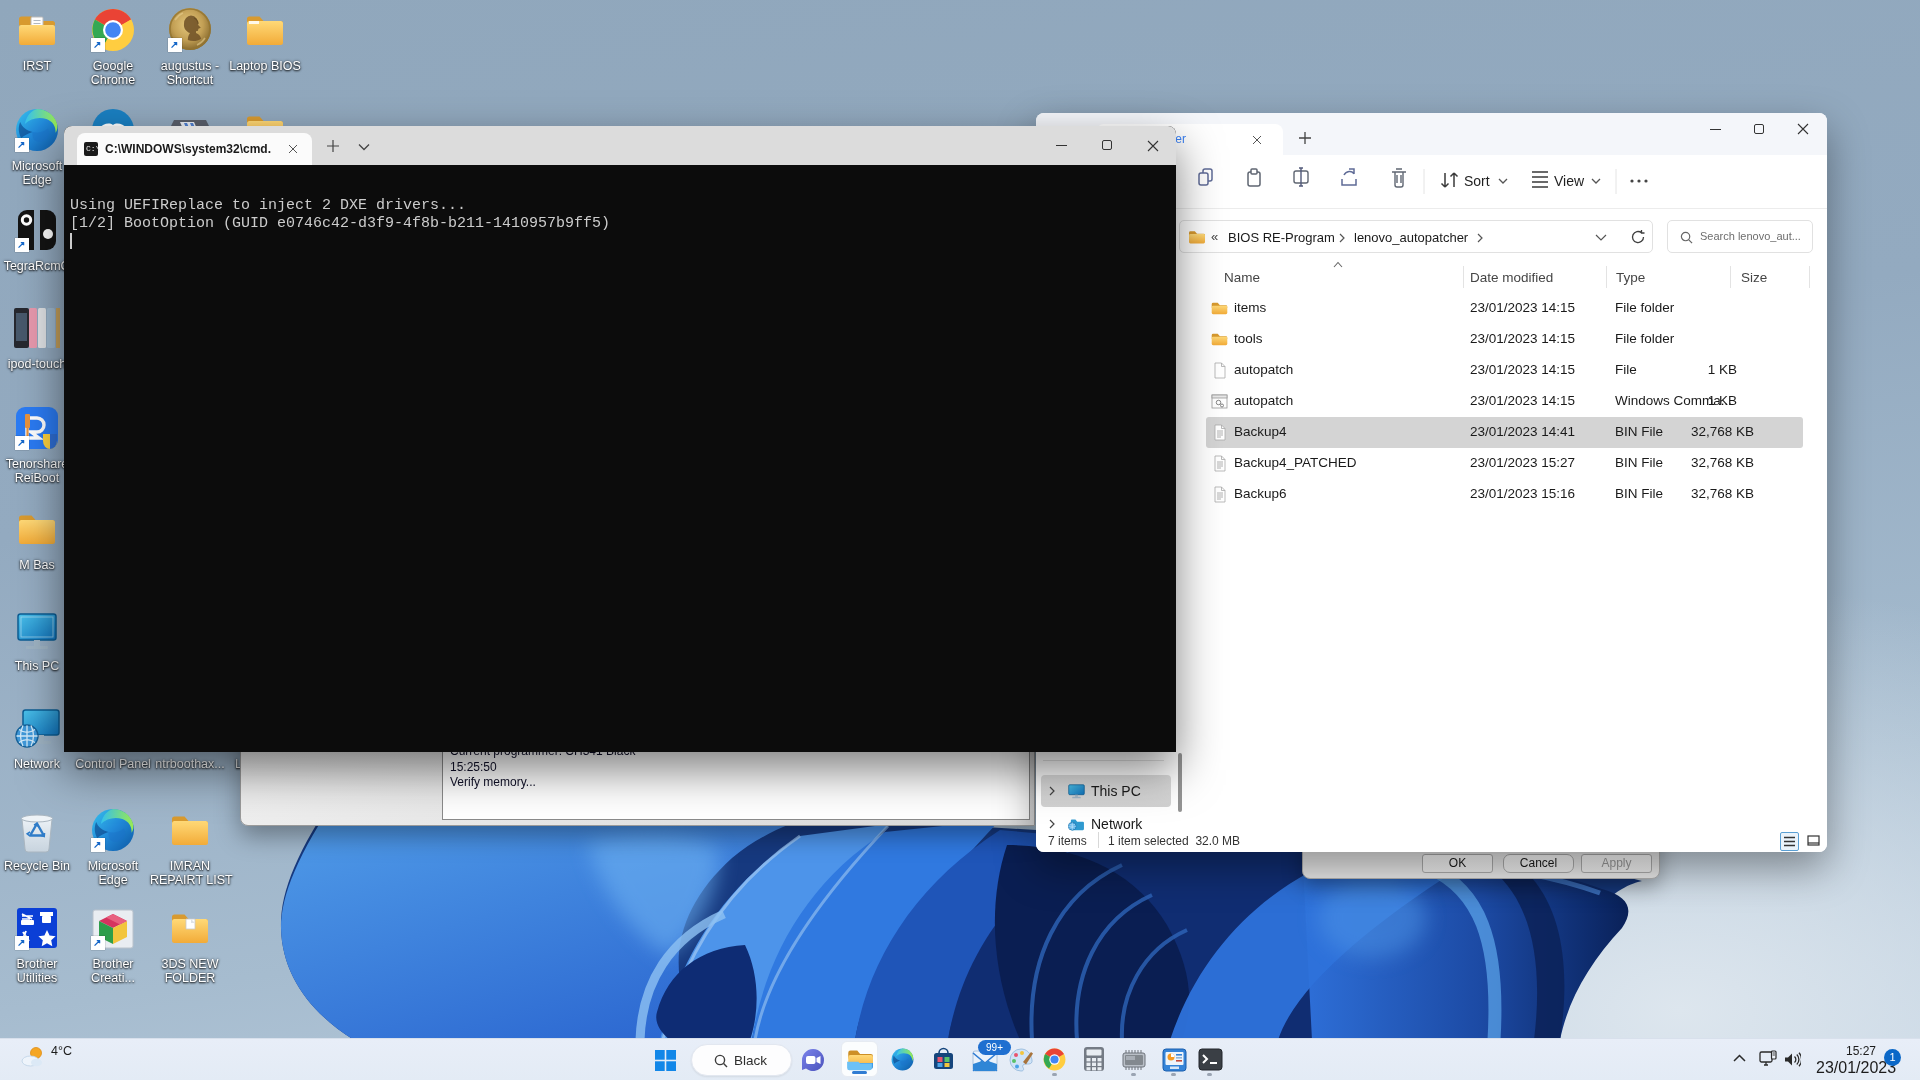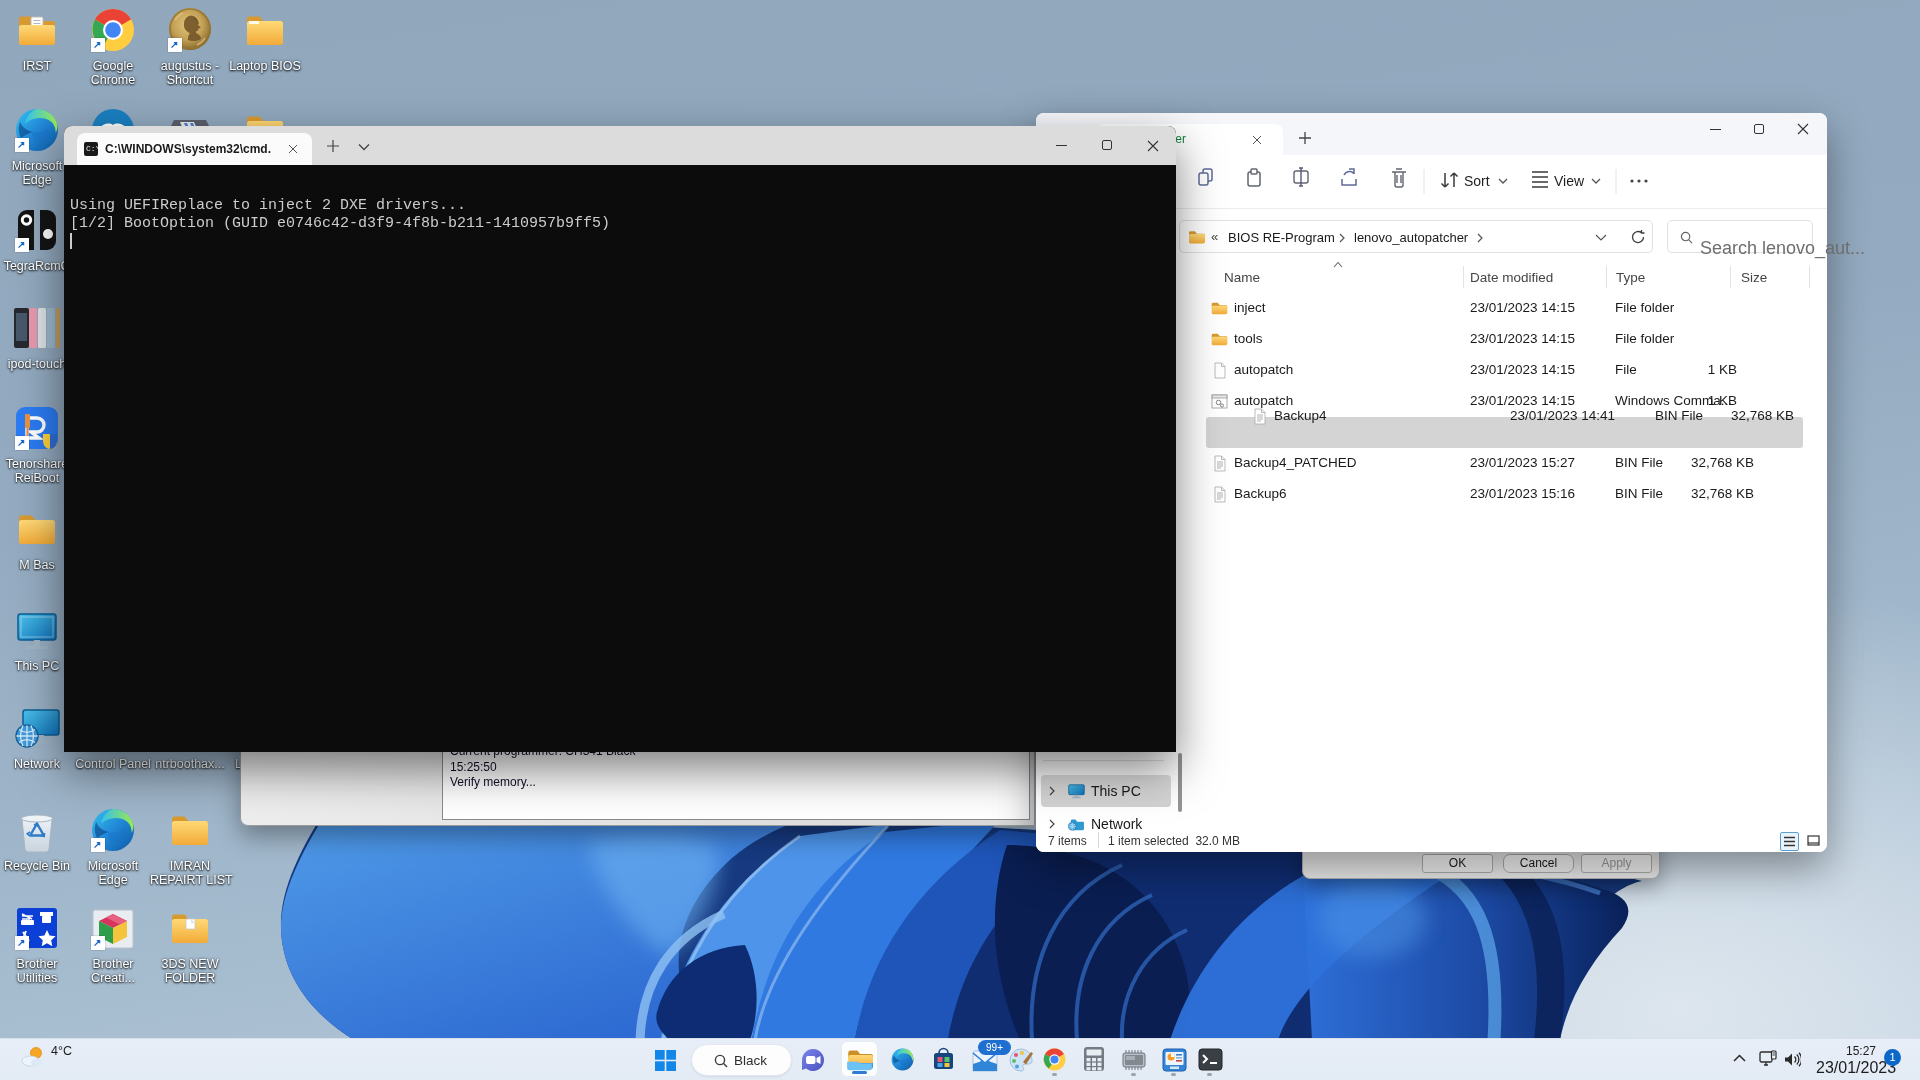--- a/index.html
+++ b/index.html
@@ -29,21 +29,21 @@
   #dialog { position:absolute; left:1302px; top:690px; width:358px; height:189px;
             background:#e9e9e9; border:1px solid #b0b0b0; border-radius:8px;
             box-shadow:0 8px 20px rgba(0,0,0,.3); }
   .dbtn { position:absolute; top:163px; width:71px; height:19px; background:linear-gradient(180deg,#fefefe,#ededed);
           border:1px solid #acacac; border-radius:3px; font-size:12px; color:#1a1a1a; text-align:center; line-height:17px;}
   
   #exp { position:absolute; left:1036px; top:113px; width:791px; height:739px; background:#fff;
          border-radius:8px; box-shadow:0 16px 40px rgba(0,0,0,.38); font-size:14px; color:#1a1a1a;}
   #exptabs { position:absolute; left:0; top:0; width:100%; height:42px; background:#f4f6fa; border-radius:8px 8px 0 0;}
   #exptab { position:absolute; left:60px; top:11px; width:187px; height:31px; background:#fff; border-radius:8px 8px 0 0;
-            font-size:12px; color:#15803d; }
+            font-size:12px; color:#3b82f6; }
   #expbody { position:absolute; left:0; top:42px; right:0; bottom:0; background:#fff; border-radius:0 0 8px 8px; }
   .vline { position:absolute; width:1px; background:#e3e3e3; }
   .abox { position:absolute; top:107px; height:33px; border:1px solid #e1e1e1; background:#fff; border-radius:5px; }
   .hdr { position:absolute; font-size:13.5px; color:#454545; }
   .frow { position:absolute; left:170px; width:600px; height:31px; font-size:13.5px; }
   .fi { position:absolute; left:5px; top:7px; width:17px; height:17px; }
   .fn { position:absolute; left:28px; top:7px; }
   .fd { position:absolute; left:264px; top:7px; }
   .ft { position:absolute; left:409px; top:7px; }
   .fs { position:absolute; left:440px; width:153px; top:7px; text-align:center;}
@@ -494,21 +494,21 @@
           </svg>
         <svg width="16" height="16" viewBox="0 0 16 16" style="position:absolute;left:450px;top:8px;">
             <path d="M13.5,8 a5.5,5.5 0 1 1 -2,-4.2 M11.5,1 v3 h3" stroke="#3f3f3f" stroke-width="1.3" fill="none"></path>
           </svg>
       </div>
       <div class="abox" style="left:631px;top:65px;width:146px;">
         <svg width="13" height="13" viewBox="0 0 14 14" style="position:absolute;left:12px;top:10px;">
             <circle cx="6" cy="6" r="4.5" stroke="#666" stroke-width="1.3" fill="none"></circle>
             <path d="M9.5,9.5 L13,13" stroke="#666" stroke-width="1.3"></path>
           </svg>
-        <span style="position:absolute;left:32px;top:9px;font-size:18px;color:#6e6e6e;white-space:nowrap;margin-top:8px;">Search lenovo_aut...</span>
+        <span style="position:absolute;left:32px;top:9px;font-size:11px;color:#6e6e6e;white-space:nowrap;">Search lenovo_aut...</span>
       </div>
 
       <svg width="10" height="7" viewBox="0 0 10 7" style="position:absolute;left:297px;top:106px;">
           <path d="M1,6 l4,-4.5 l4,4.5" stroke="#666" stroke-width="1.1" fill="none"></path>
         </svg>
       <div class="hdr" style="left:188px;top:115px;">Name</div>
       <div class="hdr" style="left:434px;top:115px;">Date modified</div>
       <div class="hdr" style="left:580px;top:115px;">Type</div>
       <div class="hdr" style="left:705px;top:115px;">Size</div>
       <div class="vline" style="left:427px;top:111px;height:22px;"></div>
@@ -516,21 +516,21 @@
       <div class="vline" style="left:694px;top:111px;height:22px;"></div>
       <div class="vline" style="left:773px;top:111px;height:22px;"></div>
 
       <div style="position:absolute;left:170px;top:262px;width:597px;height:31px;background:#d4d4d4;border-radius:3px;"></div>
 
       <div class="frow" style="top:138px;">
         <svg class="fi" width="17" height="17" viewBox="0 0 48 48">
             <path d="M2,12 a4,4 0 0 1 4,-4 h13 l6,7 h17 a4,4 0 0 1 4,4 v3 h-44 z" fill="#d89a2f"></path>
             <rect x="2" y="16" width="44" height="24" rx="4" fill="url(#fgrad)"></rect>
           </svg>
-        <span class="fn">inject</span>
+        <span class="fn">items</span>
           <span class="fd">23/01/2023 14:15</span>
           <span class="ft">File folder</span>
       </div>
       <div class="frow" style="top:169px;">
         <svg class="fi" width="17" height="17" viewBox="0 0 48 48">
             <path d="M2,12 a4,4 0 0 1 4,-4 h13 l6,7 h17 a4,4 0 0 1 4,4 v3 h-44 z" fill="#d89a2f"></path>
             <rect x="2" y="16" width="44" height="24" rx="4" fill="url(#fgrad)"></rect>
           </svg>
         <span class="fn">tools</span>
           <span class="fd">23/01/2023 14:15</span>
@@ -551,21 +551,21 @@
             <rect x="2" y="4" width="30" height="26" fill="#fff" stroke="#9a9a9a" stroke-width="1.6"></rect>
             <rect x="2" y="4" width="30" height="6" fill="#e8e8e8" stroke="#9a9a9a" stroke-width="1.6"></rect>
             <circle cx="15" cy="19" r="4.5" fill="none" stroke="#777" stroke-width="1.8"></circle>
             <circle cx="22" cy="25" r="3" fill="none" stroke="#777" stroke-width="1.8"></circle>
           </svg>
         <span class="fn">autopatch</span>
           <span class="fd">23/01/2023 14:15</span>
           <span class="ft">Windows Comma...</span>
           <span class="fs">1 KB</span>
       </div>
-      <div class="frow" style="top:246px;margin-left:40px;">
+      <div class="frow" style="top:262px;">
         <svg class="fi" width="17" height="17" viewBox="0 0 34 34">
             <path d="M8,2 h13 l7,7 v23 h-20 z" fill="#fff" stroke="#a9a9a9" stroke-width="1.6"></path>
             <path d="M21,2 v7 h7" fill="none" stroke="#a9a9a9" stroke-width="1.6"></path>
             <path d="M12,14 h12 M12,18 h12 M12,22 h12 M12,26 h8" stroke="#9a9a9a" stroke-width="1.5"></path>
           </svg>
         <span class="fn">Backup4</span>
           <span class="fd">23/01/2023 14:41</span>
           <span class="ft">BIN File</span>
           <span class="fs">32,768 KB</span>
       </div>

